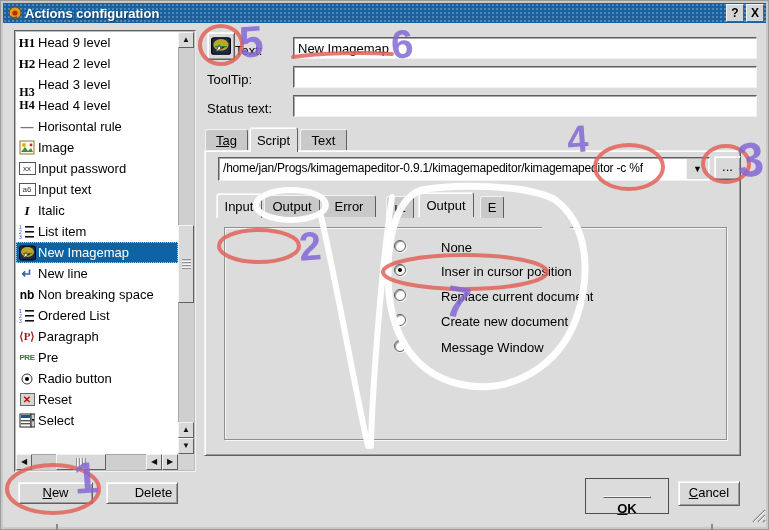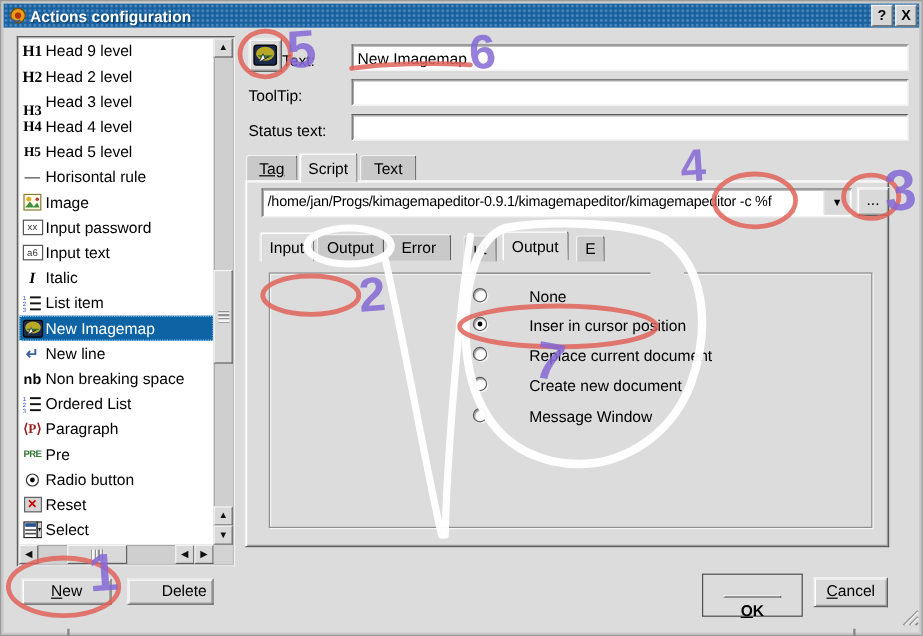--- a/index.html
+++ b/index.html
@@ -167,26 +167,20 @@
         <span class="icon">
           <b class="hicon" style="font-size:12px;margin-top:16px;">H3</b>
         </span>
         <span>Head 3 level</span>
       </div>
       <div class="list-item">
         <span class="icon">
           <b class="hicon" style="font-size:12px;">H4</b>
         </span>
         <span>Head 4 level</span>
-      </div>
-      <div class="list-item">
-        <span class="icon">
-          <b class="hicon" style="font-size:11px;">H5</b>
-        </span>
-        <span>Head 5 level</span>
       </div>
       <div class="list-item">
         <span class="icon">
           <span class="hr-glyph">—</span>
         </span>
         <span>Horisontal rule</span>
       </div>
       <div class="list-item">
         <span class="icon">
           <svg width="16" height="15" viewBox="0 0 16 15">

